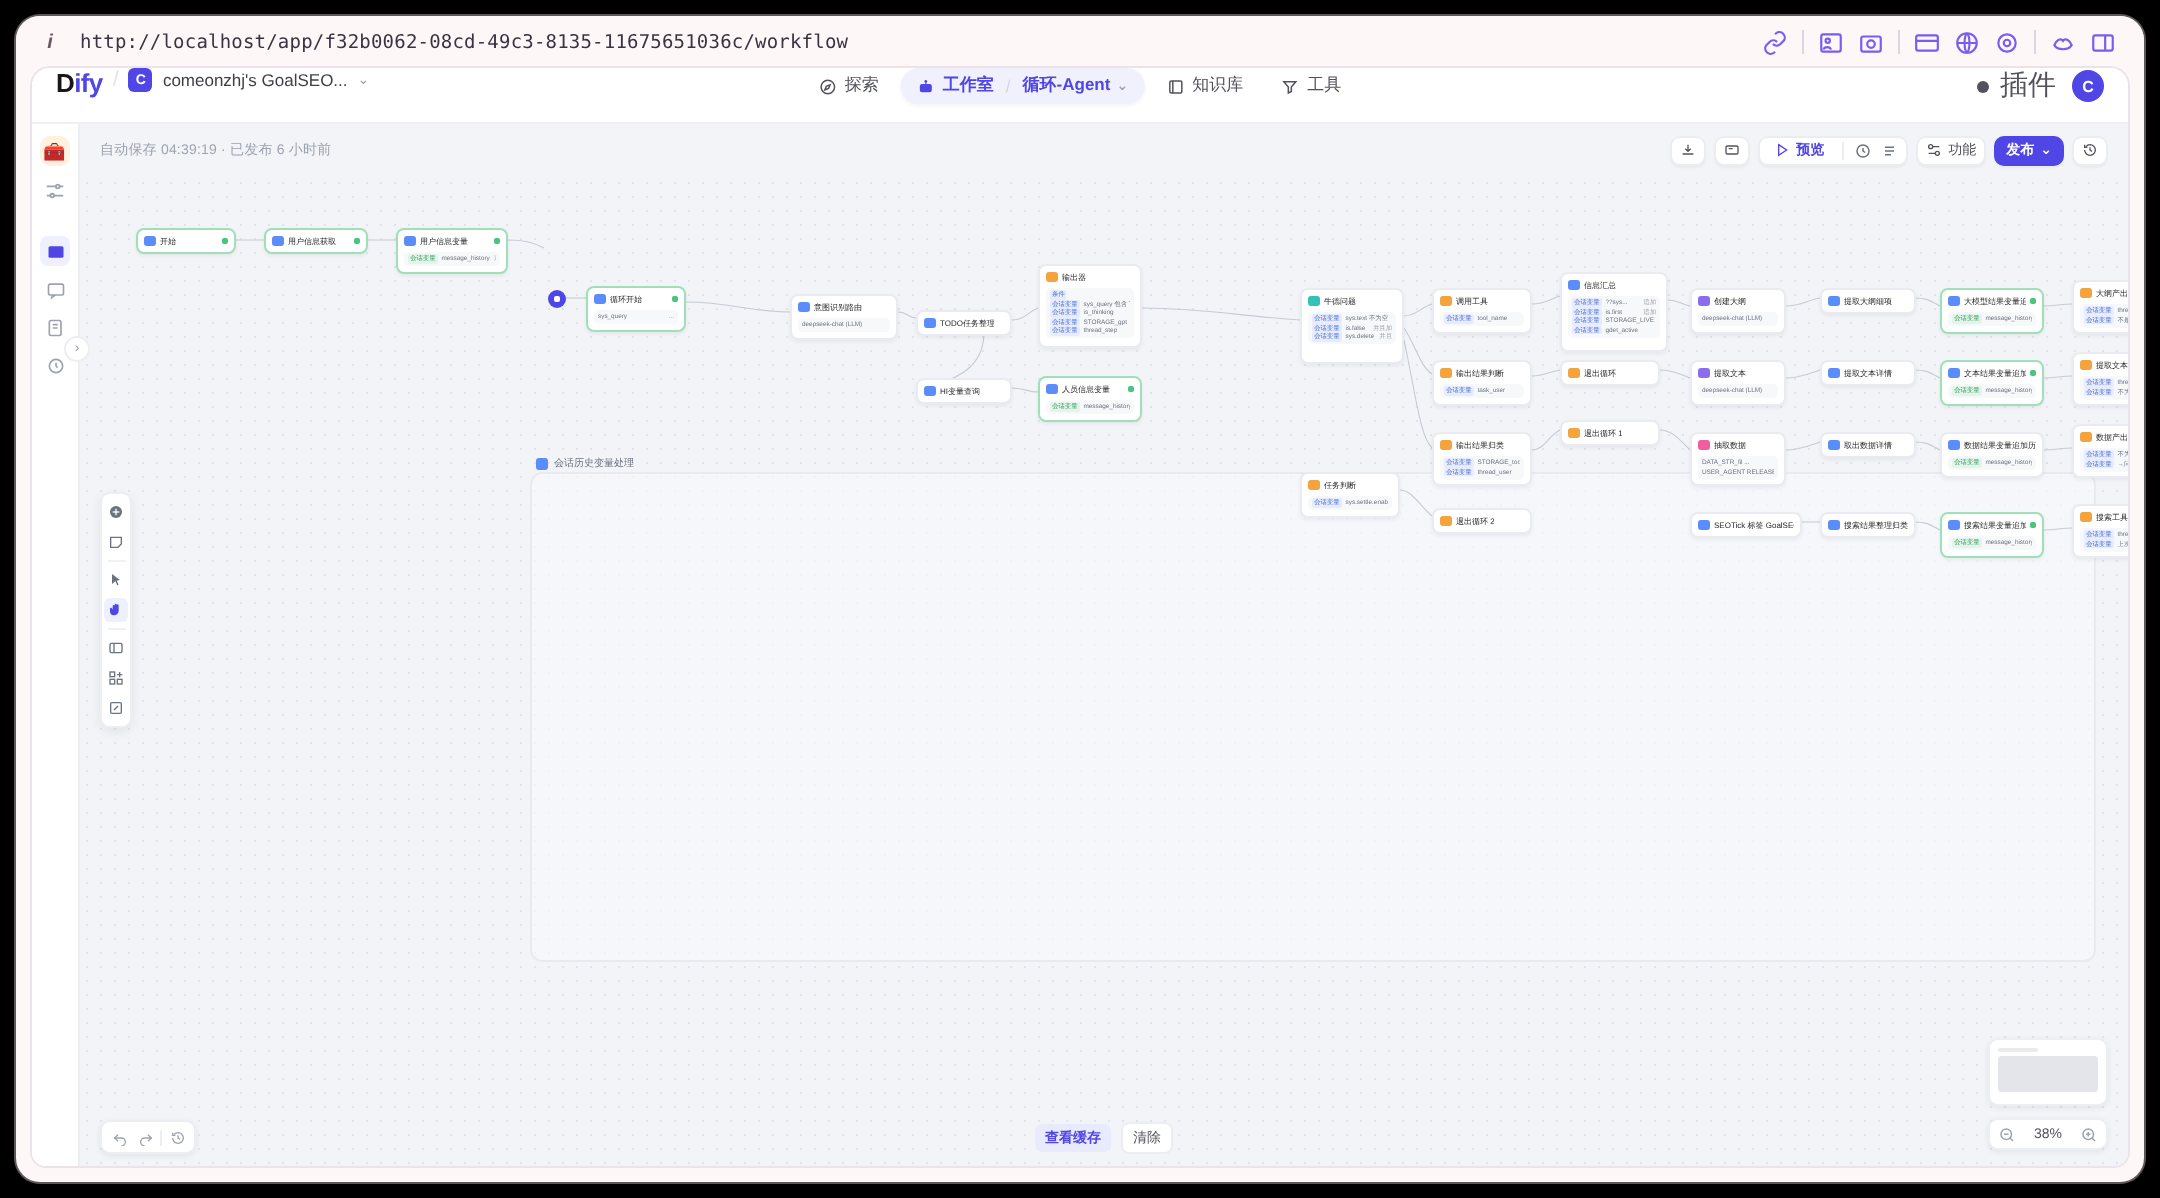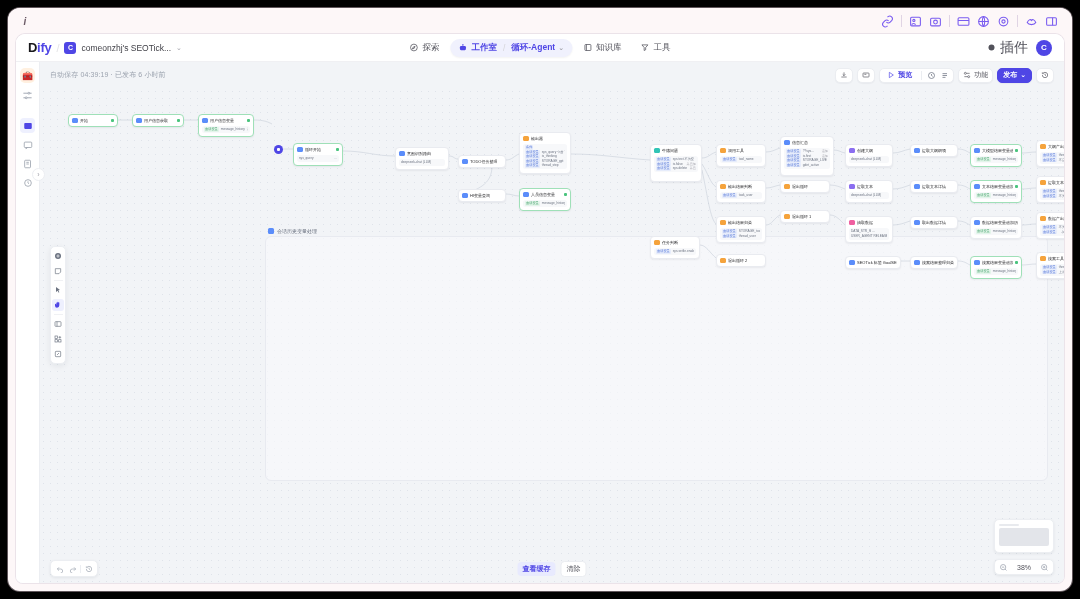--- a/index.html
+++ b/index.html
@@ -32,21 +32,21 @@
 
   
   .app {
     position:absolute; left:8px; top:26px; width:1048px; height:549px;
     background:#ffffff; border-radius:9px 9px 7px 7px; overflow:hidden;
     box-shadow:0 0 0 1px rgba(200,190,205,.35);
   }
 
   
   .appheader {
-    position:relative; height:28px; background:#fff; display:flex; align-items:center;
+    position:relative; height:28px; background:#fff; display:flex; align-items:flex-start;
     padding:0 8px; border-bottom:1px solid #f0f0f3;
   }
   .logo { font-size:13px; font-weight:700; letter-spacing:-.3px; color:#18181b; padding-left:4px; }
   .logo i { font-style:normal; color:#4f46e5; }
   .hd-slash { color:#e4e4e7; margin:0 5px; font-size:11px; }
   .ws-chip { display:flex; align-items:center; gap:5px; }
   .ws-av {
     width:12px; height:12px; border-radius:3px; background:#4f46e5; color:#fff;
     font-size:7px; display:flex; align-items:center; justify-content:center; font-weight:600;
   }
@@ -198,20 +198,21 @@
   .zoomctl .zval { font-size:7px; color:#52525b; font-weight:500; }
 </style>
 </head>
 <body>
 
 <div class="screen">
   <div class="browser">
 
     <div class="urlbar">
       <div class="url-info">i</div>
+      <div class="url-text">http://localhost/app/f32b0062-08cd-49c3-8135-11675651036c/workflow</div>
       <div class="url-icons">
         <svg class="ic" viewBox="0 0 24 24" fill="none" stroke="currentColor" stroke-width="2">
             <path d="M10 13a5 5 0 007 0l3-3a5 5 0 00-7-7l-1 1"></path>
             <path d="M14 11a5 5 0 00-7 0l-3 3a5 5 0 007 7l1-1"></path>
           </svg>
         <div class="sep"></div>
         <svg class="ic" viewBox="0 0 24 24" fill="none" stroke="currentColor" stroke-width="2">
             <rect x="3" y="4" width="18" height="16" rx="2"></rect>
             <circle cx="9" cy="10" r="2"></circle>
             <path d="M5 18c1-3 6-3 7 0"></path>
@@ -244,21 +245,21 @@
       </div>
     </div>
 
     <div class="app">
 
       <div class="appheader">
         <div class="logo"><span>D</span><i>ify</i></div>
         <span class="hd-slash">/</span>
         <div class="ws-chip">
           <span class="ws-av">C</span>
-          <span class="ws-name">comeonzhj's SEOTick...</span>
+          <span class="ws-name">comeonzhj's GoalSEO...</span>
           <span class="caret">⌄</span>
         </div>
 
         <div class="nav">
           <div class="nav-item">
             <svg class="ic" viewBox="0 0 24 24" fill="none" stroke="currentColor" stroke-width="2">
                 <circle cx="12" cy="12" r="9"></circle>
                 <path d="M15 9l-2 5-5 2 2-5z"></path>
               </svg>
             <span>探索</span>

